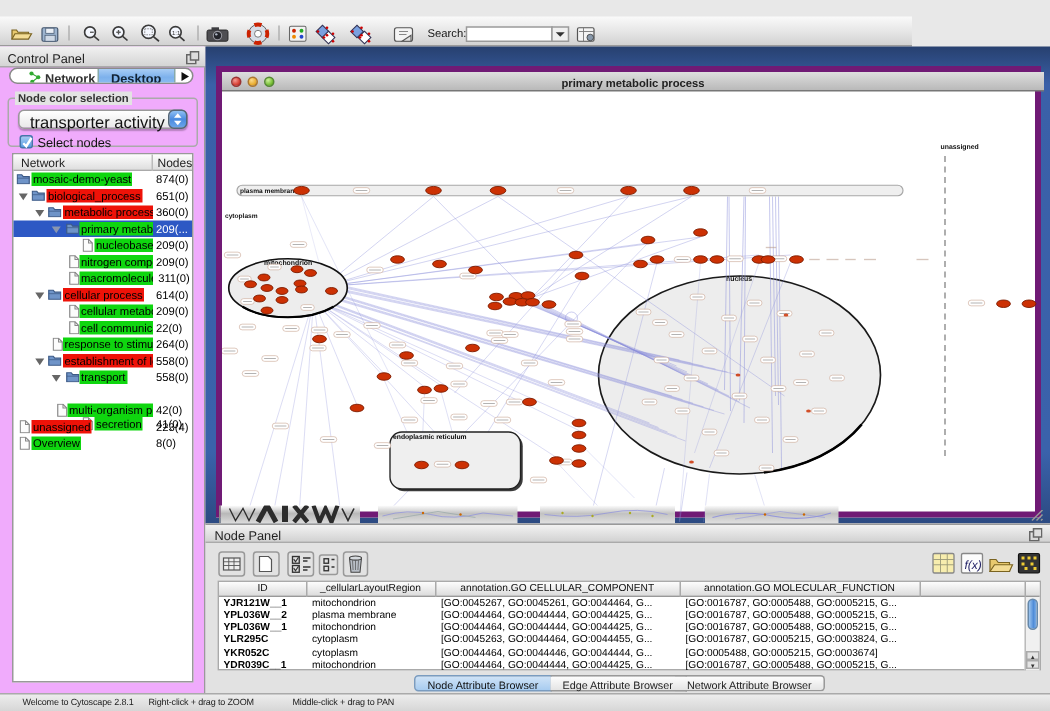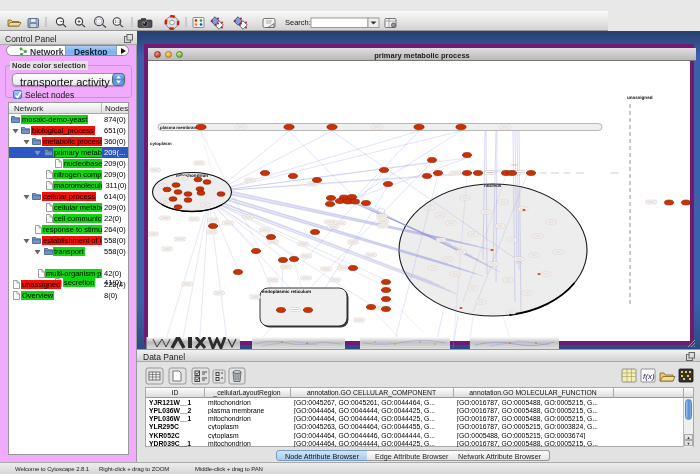--- a/index.html
+++ b/index.html
@@ -813,21 +813,21 @@
  <svg width="89" height="11.5">
         <path d="M5 8 Q25 3 45 7 T84 5" fill="none" stroke="#8d90de" stroke-width="0.7" opacity="0.9"></path>
         <path d="M20 9 L50 4 L80 8" fill="none" stroke="#8d90de" stroke-width="0.5" opacity="0.7"></path>
         <circle cx="40" cy="6" r="0.8" fill="#c60"></circle>
         <circle cx="66" cy="6" r="0.8" fill="#c60"></circle>
       </svg>
 </div>
 
 <div class="abs" style="left:137px;top:348.5px;width:563px;height:113.5px;background:#e2e2e2;">
  <div class="abs" style="left:0;top:0;width:563px;height:13px;background:linear-gradient(#f2f2f2,#d2d2d2);border-top:1px solid #999;border-bottom:1px solid #aaa;">
-  <div class="abs" style="left:6px;top:2.5px;font-size:8.5px;color:#222;">Data Panel</div>
+  <div class="abs" style="left:6px;top:2.5px;font-size:8.5px;color:#222;">Node Panel</div>
   <svg class="abs" style="left:549px;top:2px;" width="9" height="9">
           <rect x="0.5" y="2.5" width="6" height="6" fill="none" stroke="#666" stroke-width="1"></rect>
           <rect x="3" y="0.5" width="5.5" height="5.5" fill="#ddd" stroke="#666" stroke-width="1"></rect>
         </svg>
  </div>
 
  <svg class="abs" style="left:0;top:13px;" width="563" height="25" viewBox="0 0 563 25">
   <g>
    <rect x="9" y="6" width="17" height="16" rx="2" fill="linear-gradient(#fff,#ddd)" fill-opacity="0" stroke="#999" stroke-width="1"></rect>
    <rect x="12" y="10" width="11" height="8" fill="#eee" stroke="#555" stroke-width="0.8"></rect>

